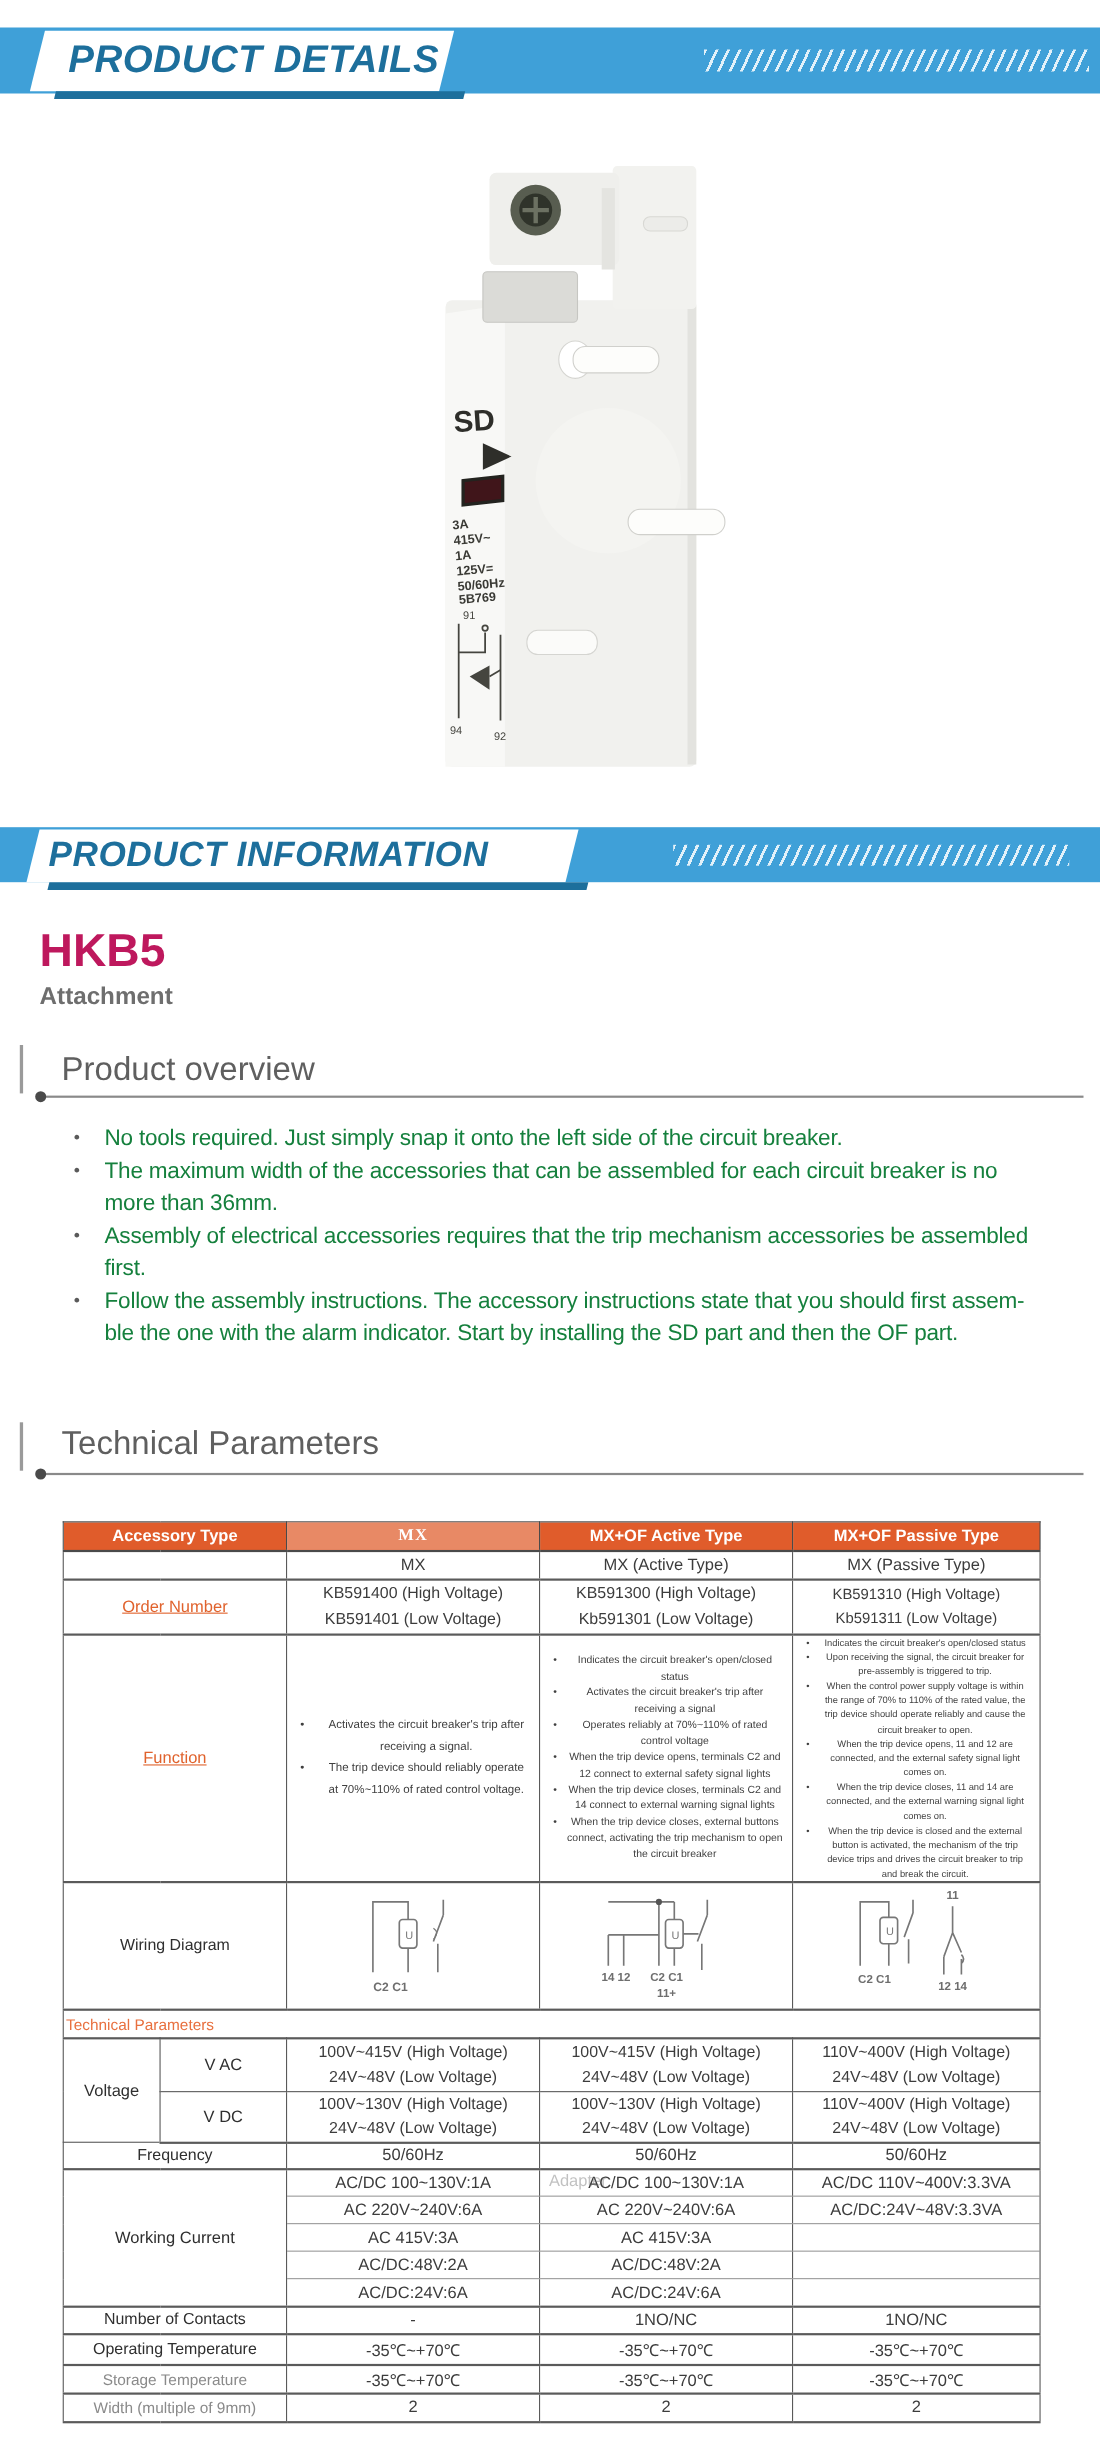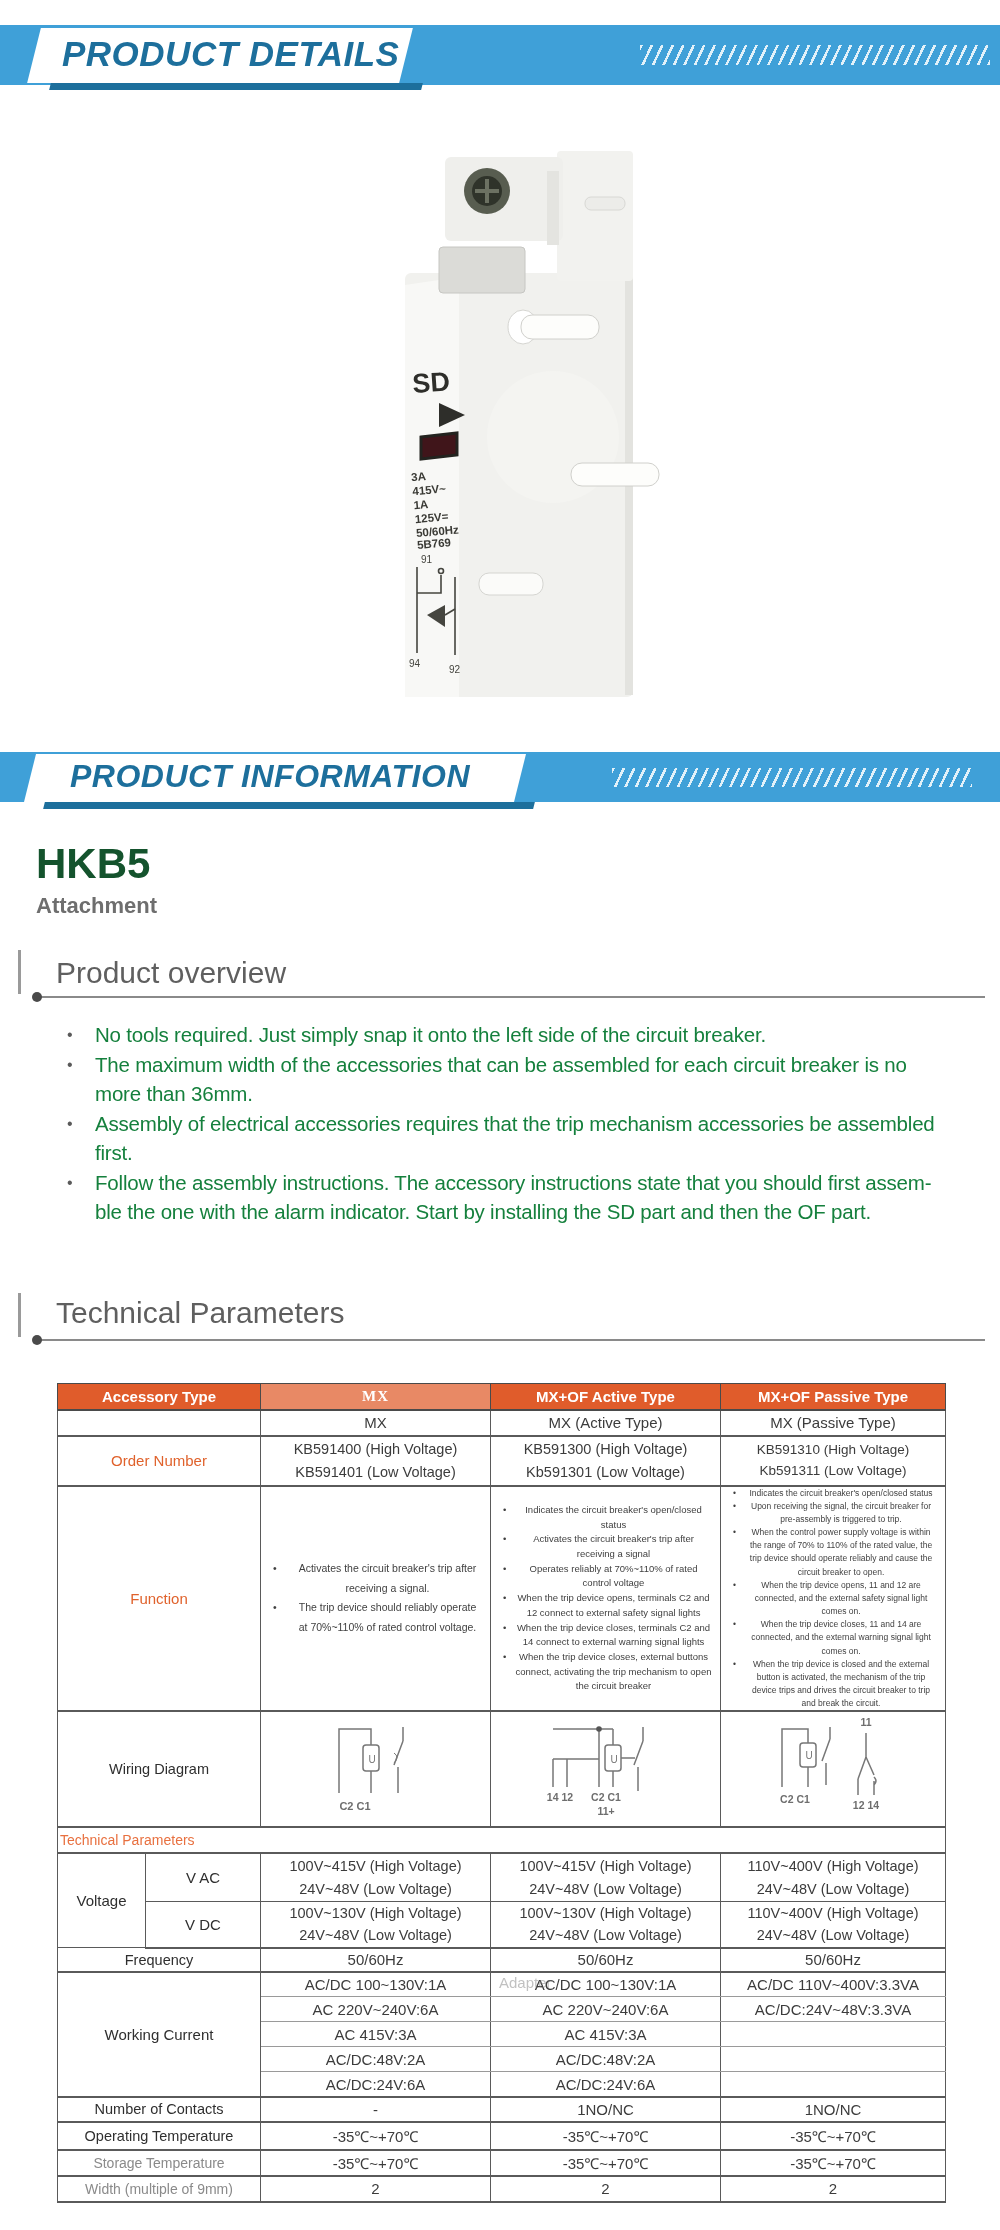--- a/index.html
+++ b/index.html
@@ -9,21 +9,21 @@
   
   .banner { position:absolute; left:0; width:1000px; background:#3fa0d8; }
   .plate  { position:absolute; background:#fff; transform:skewX(-14deg); }
   .underbar { position:absolute; background:#1d6f9c; transform:skewX(-14deg); }
   .banner-text { position:absolute; font-style:italic; font-weight:bold; color:#1d6f9c;
                  letter-spacing:.5px; white-space:nowrap; }
   .slashes { position:absolute;
              background:repeating-linear-gradient(115deg, rgba(255,255,255,.85) 0 2.5px, transparent 2.5px 9.5px); }
 
   
-  .model-title { position:absolute; left:36px; top:840px; color:#14532d; font-size:42px; font-weight:bold; }
+  .model-title { position:absolute; left:36px; top:840px; color:#be185d; font-size:42px; font-weight:bold; }
   .model-sub   { position:absolute; left:36px; top:893px; color:#6e6e6e; font-size:22px; font-weight:bold; }
   .sec-head { position:absolute; color:#5f5f5f; font-size:30px; }
   .sec-tick { position:absolute; left:18px; width:3px; background:#9a9a9a; }
   .sec-line { position:absolute; left:38px; width:947px; height:2px; background:#8a8a8a; }
   .sec-dot  { position:absolute; left:32px; width:10px; height:10px; border-radius:50%; background:#4a4a4a; }
 
   
   .bullets { position:absolute; left:57px; top:1020px; width:910px; margin:0; padding:0; list-style:none;
              color:#15803d; font-size:20.5px; line-height:29.5px; letter-spacing:-.2px; }
   .bullets li { position:relative; padding-left:38px; white-space:pre-line; }
@@ -31,21 +31,21 @@
 
   
   table.ptable { position:absolute; left:57px; top:1383px; width:888px; border-collapse:collapse;
                  table-layout:fixed; color:#3c3c3c; }
   .ptable td, .ptable th { border:1px solid #5a5a5a; padding:0 4px; text-align:center;
                            vertical-align:middle; overflow:hidden; }
   .ptable tr.hrow th { background:#e05c2b; color:#fff; font-size:15px; font-weight:bold;
                        border-color:#4a4a4a; }
   .mx-head { font-family:"Liberation Serif", serif; opacity:.72; font-weight:bold; letter-spacing:1px; }
   .bb2 td, .bb2 th { border-bottom-width:2px; }
-  .olabel { color:#e0622c; font-size:15px; }
+  .olabel { color:#e0622c; font-size:15px;text-decoration:underline; }
   .dlabel { font-size:14.5px; color:#2f2f2f; }
   .glabel { font-size:14px; color:#8a8a8a; }
   .pre2 { white-space:pre-line; font-size:14.5px; line-height:1.55; }
   .typecell { font-size:15px; }
   .func { text-align:left; font-size:9.5px; line-height:1.55; color:#3f3f3f;border-radius:10px; }
   .func ul { margin:0; padding:0 4px 0 6px; list-style:none; }
   .func li { position:relative; padding-left:14px; margin:0; }
   .func li::before { content:"•"; position:absolute; left:2px; top:0; }
   .func-mx li { padding-left:22px; line-height:1.9; font-size:10.5px; }
   .subhead td { text-align:left; color:#e8703f; font-size:14px; padding-left:2px;
@@ -114,21 +114,21 @@
       <path d="M44,24 L44,102"></path>
       <path d="M34,62 L44,56"></path>
       <text x="-2" y="114" font-size="10" fill="#45453f" stroke="none">94</text>
       <text x="38" y="120" font-size="10" fill="#45453f" stroke="none">92</text>
     </g>
   </svg>
 
   <div class="banner" style="top:752px; height:50px;">
     <div class="plate" style="left:30px; top:2px; width:490px; height:48px;"></div>
     <div class="underbar" style="left:44px; top:50px; width:490px; height:7px;"></div>
-    <div class="banner-text" style="left:70px; top:6px; font-size:32px;">PRODUCT INFORMATION</div>
+    <div class="banner-text" style="left:44px; top:6px; font-size:32px;">PRODUCT INFORMATION</div>
     <div class="slashes" style="left:612px; top:16px; width:360px; height:19px;"></div>
   </div>
 
   <div class="model-title">HKB5</div>
   <div class="model-sub">Attachment</div>
 
   <div class="sec-tick" style="top:950px; height:44px;"></div>
   <div class="sec-head" style="left:56px; top:956px;">Product overview</div>
   <div class="sec-line" style="top:996px;"></div>
   <div class="sec-dot" style="top:992px;"></div>

